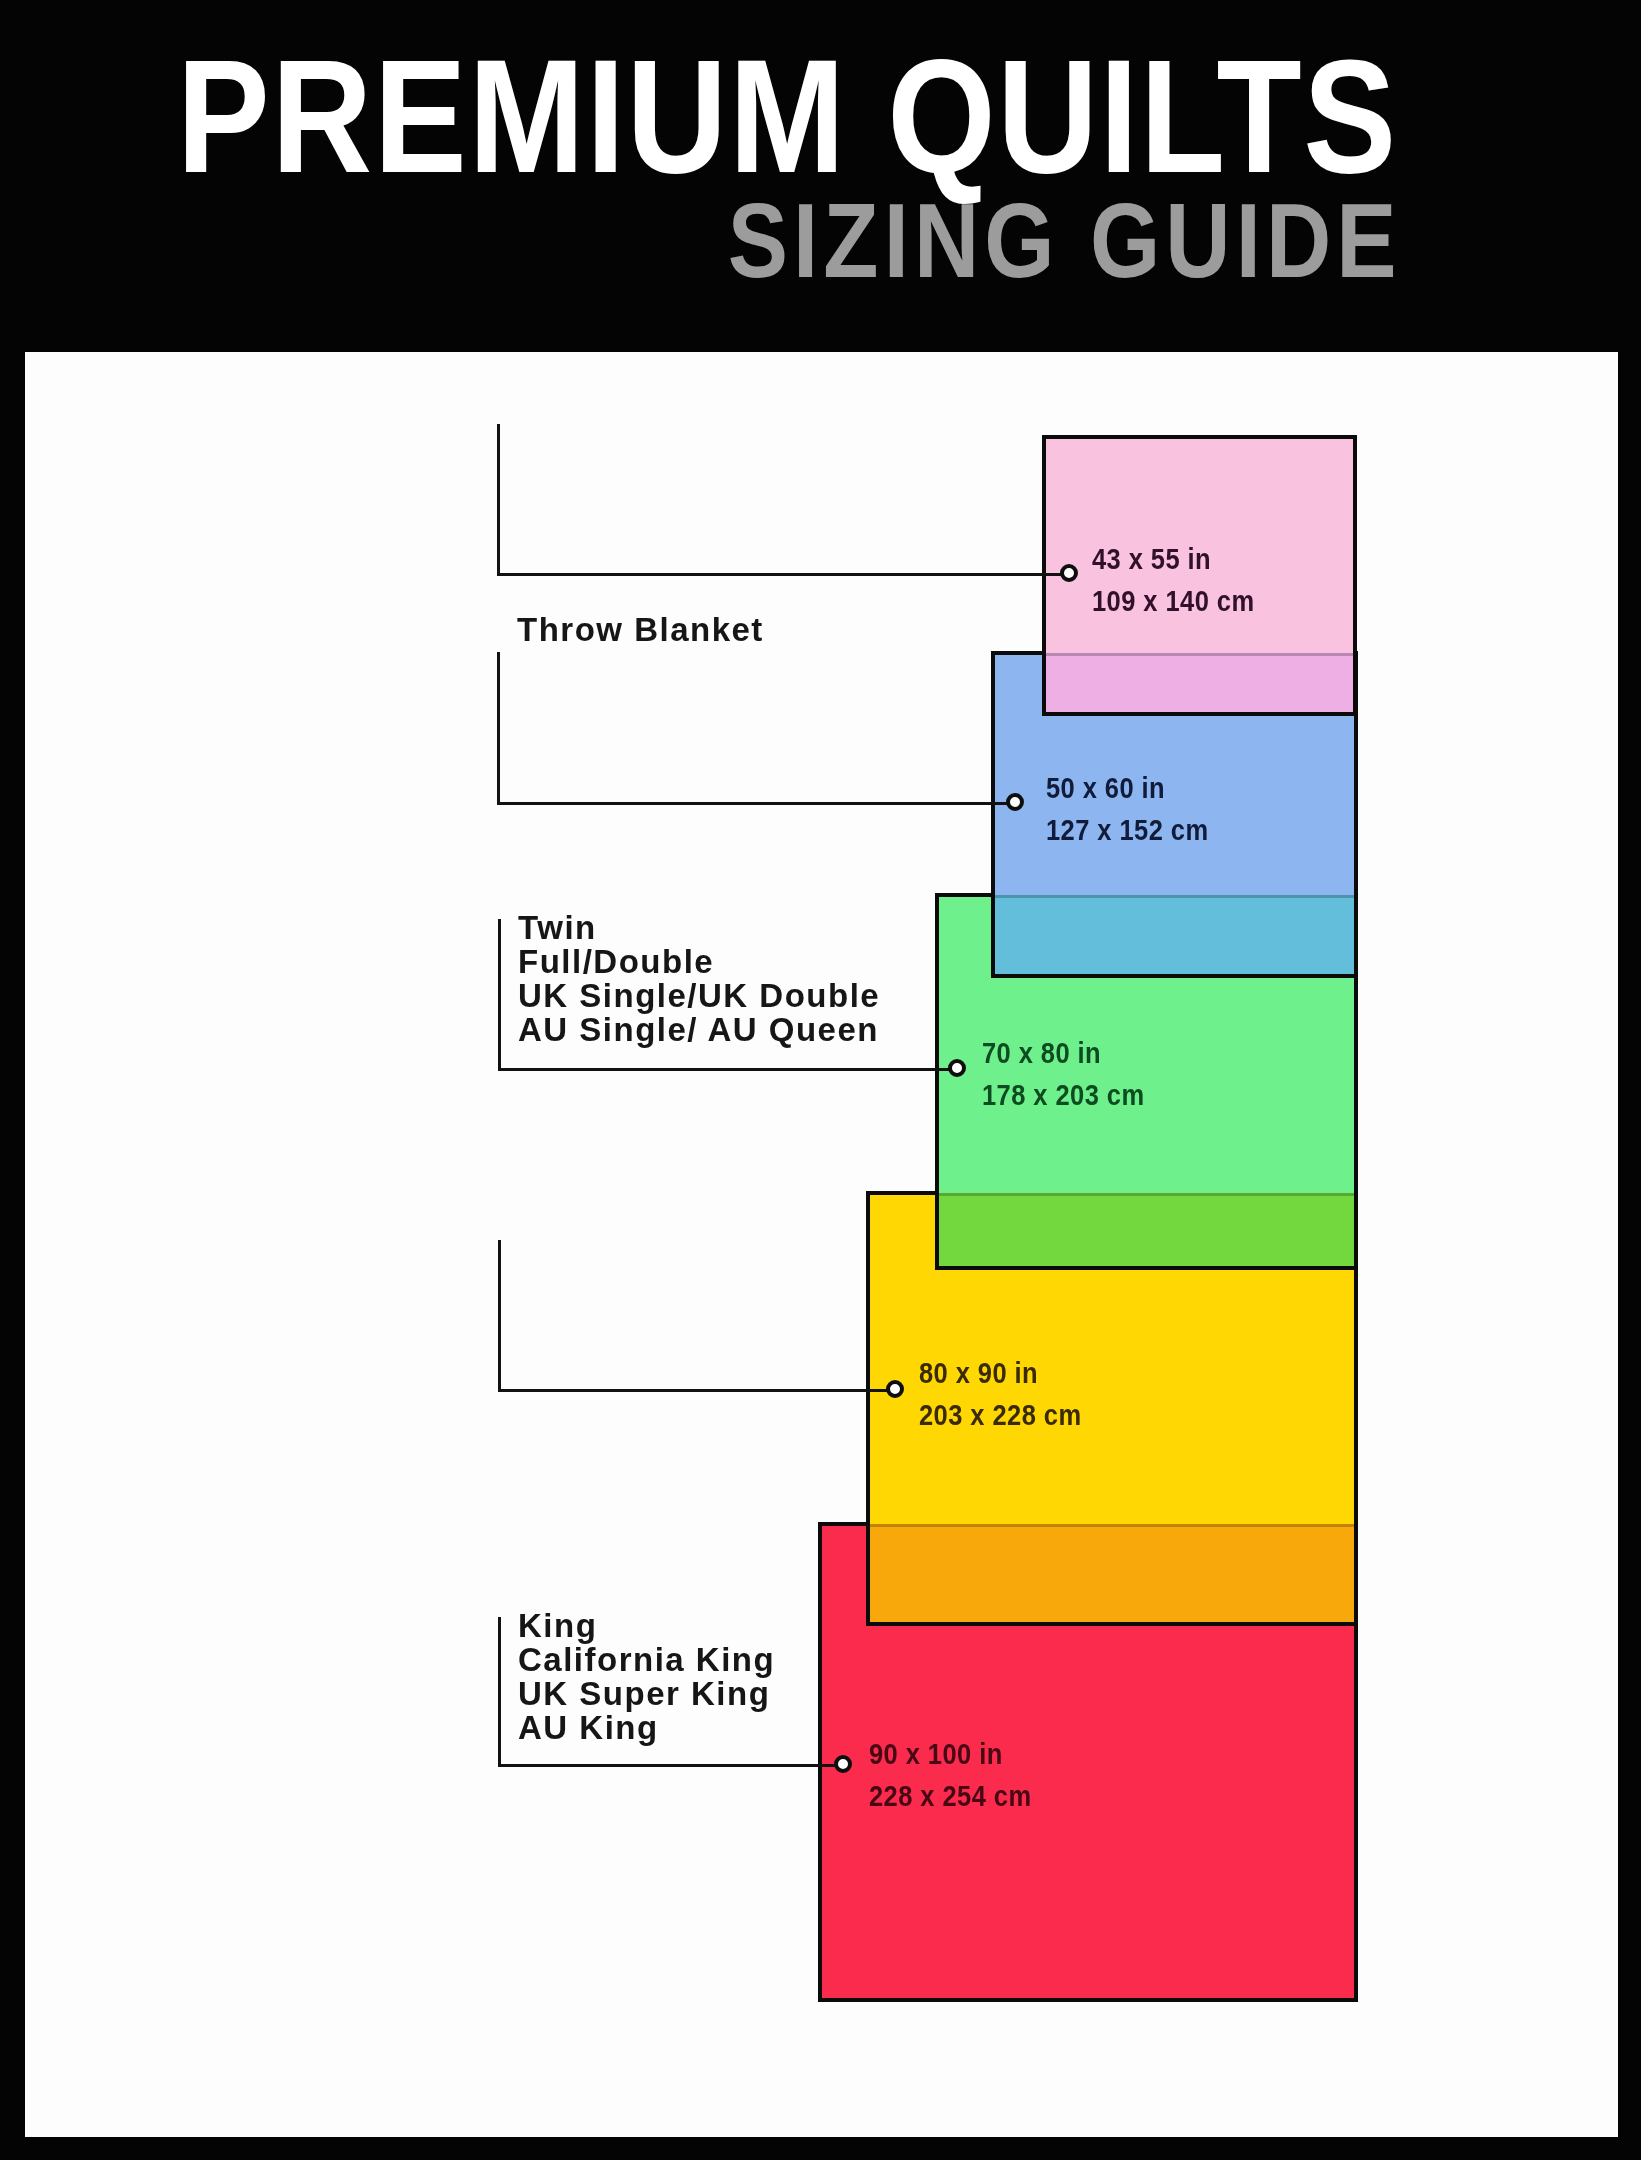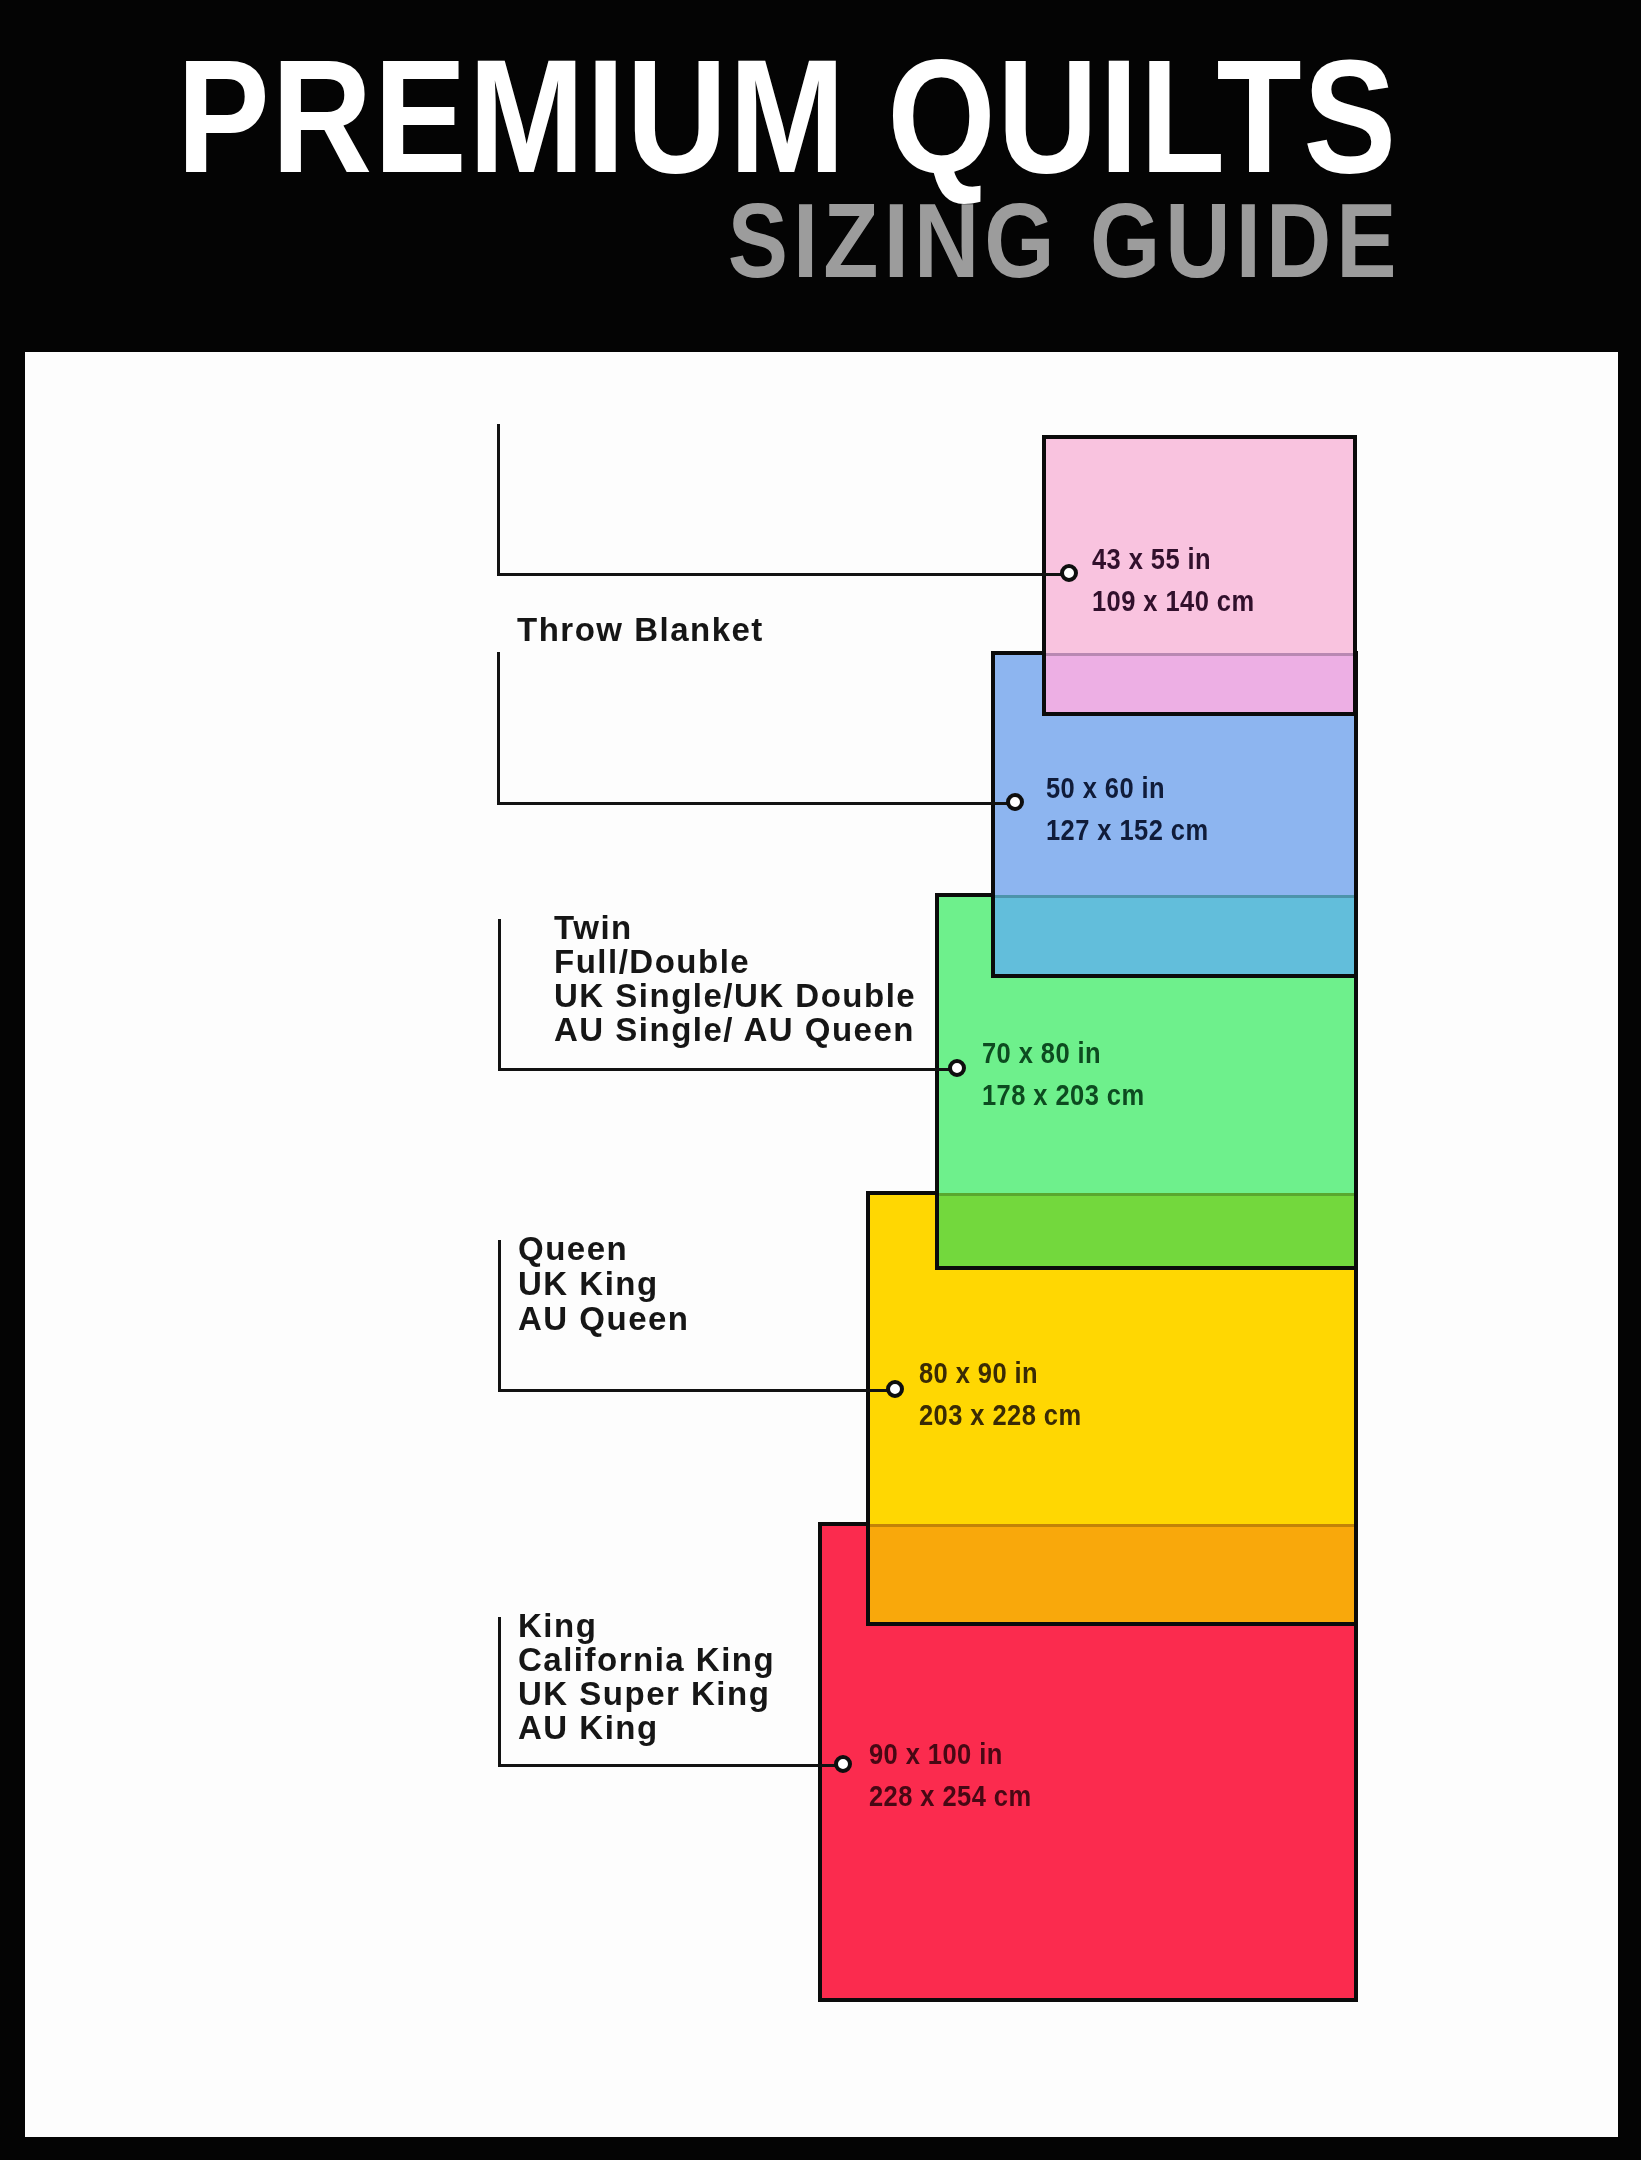--- a/index.html
+++ b/index.html
@@ -40,21 +40,21 @@
   .d-throw{left:1006px;top:793px;}
   .d-twin {left:948px; top:1059px;}
   .d-queen{left:886px; top:1380px;}
   .d-king {left:834px; top:1755px;}
   
   .label{position:absolute;color:#161616;font-weight:700;font-size:33px;line-height:35px;
          letter-spacing:1.5px;z-index:7;white-space:nowrap;}
   .label span{display:block;}
   .lb-lap  {left:517px;top:414px;}
   .lb-throw{left:517px;top:612px;}
-  .lb-twin {left:518px;top:911px;line-height:34px;margin-left:36px;}
+  .lb-twin {left:518px;top:911px;line-height:34px;}
   .lb-queen{left:518px;top:1231px;}
   .lb-king {left:518px;top:1609px;line-height:34px;}
   
   .meas{position:absolute;font-weight:700;font-size:30px;line-height:42px;letter-spacing:0.5px;
         z-index:10;white-space:nowrap;transform:scaleX(0.85);transform-origin:left top;}
   .meas span{display:block;}
   .m-lap  {left:1092px;top:538px;}
   .m-throw{left:1046px;top:767px;}
   .m-twin {left:982px; top:1032px;}
   .m-queen{left:919px; top:1352px;}
@@ -102,25 +102,20 @@
 
   <div class="label lb-throw">
     <span>Throw Blanket</span>
   </div>
   <div class="label lb-twin">
     <span>Twin</span>
     <span>Full/Double</span>
     <span>UK Single/UK Double</span>
     <span>AU Single/ AU Queen</span>
   </div>
-  <div class="label lb-queen">
-    <span>Queen</span>
-    <span>UK King</span>
-    <span>AU Queen</span>
-  </div>
   <div class="label lb-king">
     <span>King</span>
     <span>California King</span>
     <span>UK Super King</span>
     <span>AU King</span>
   </div>
 
   <div class="meas m-lap" style="color: rgb(49, 16, 44);">
     <span>43 x 55 in</span>
     <span>109 x 140 cm</span>

